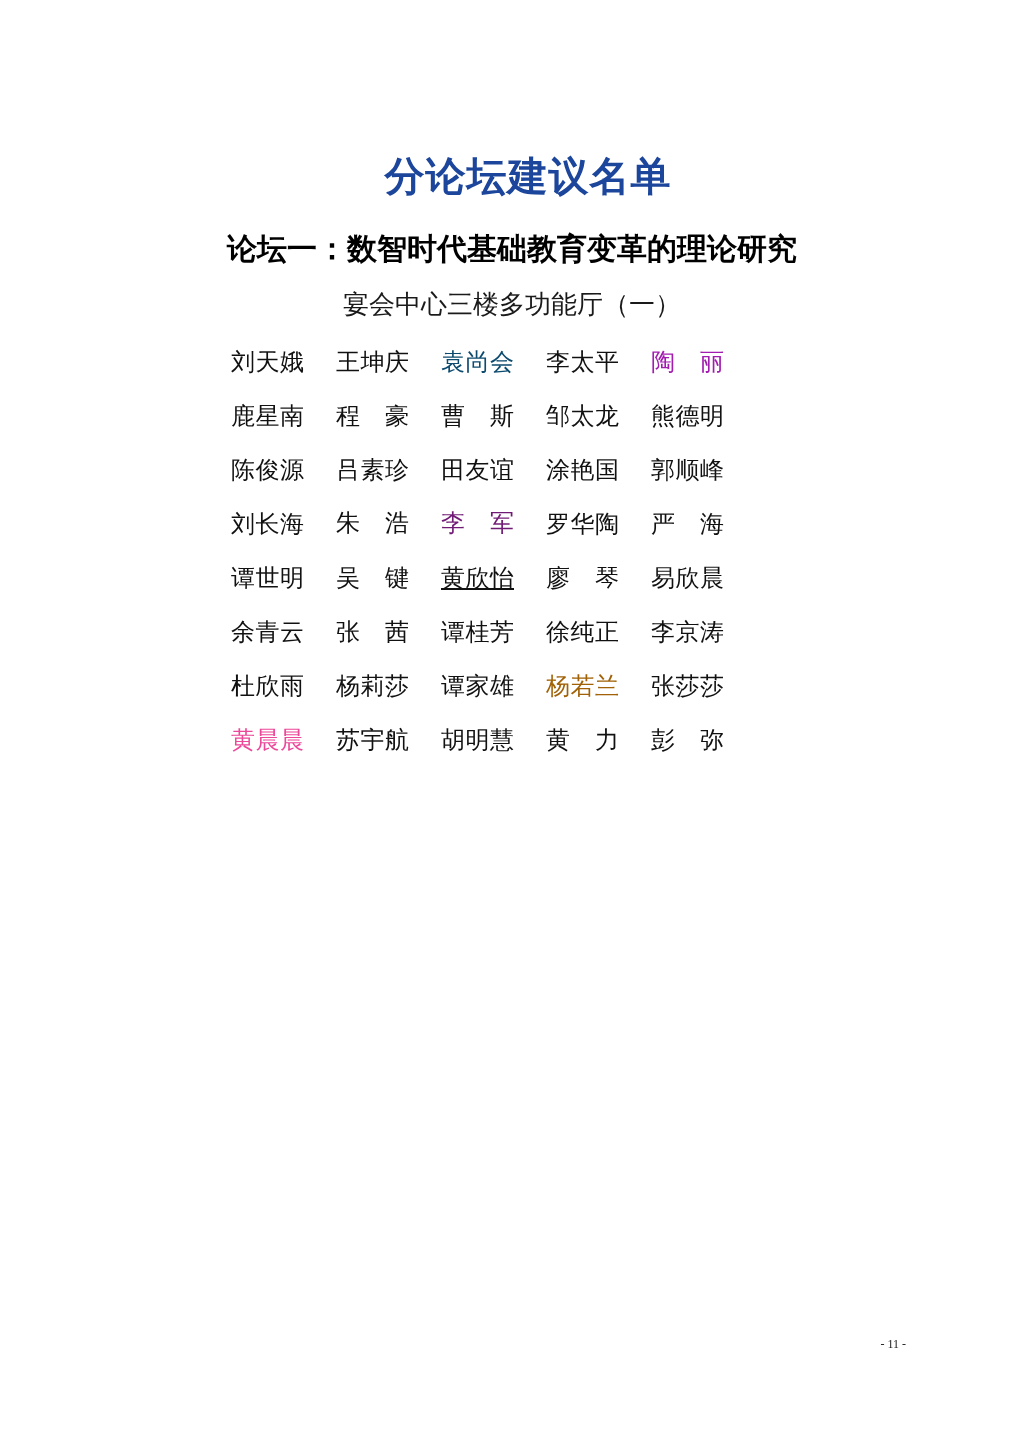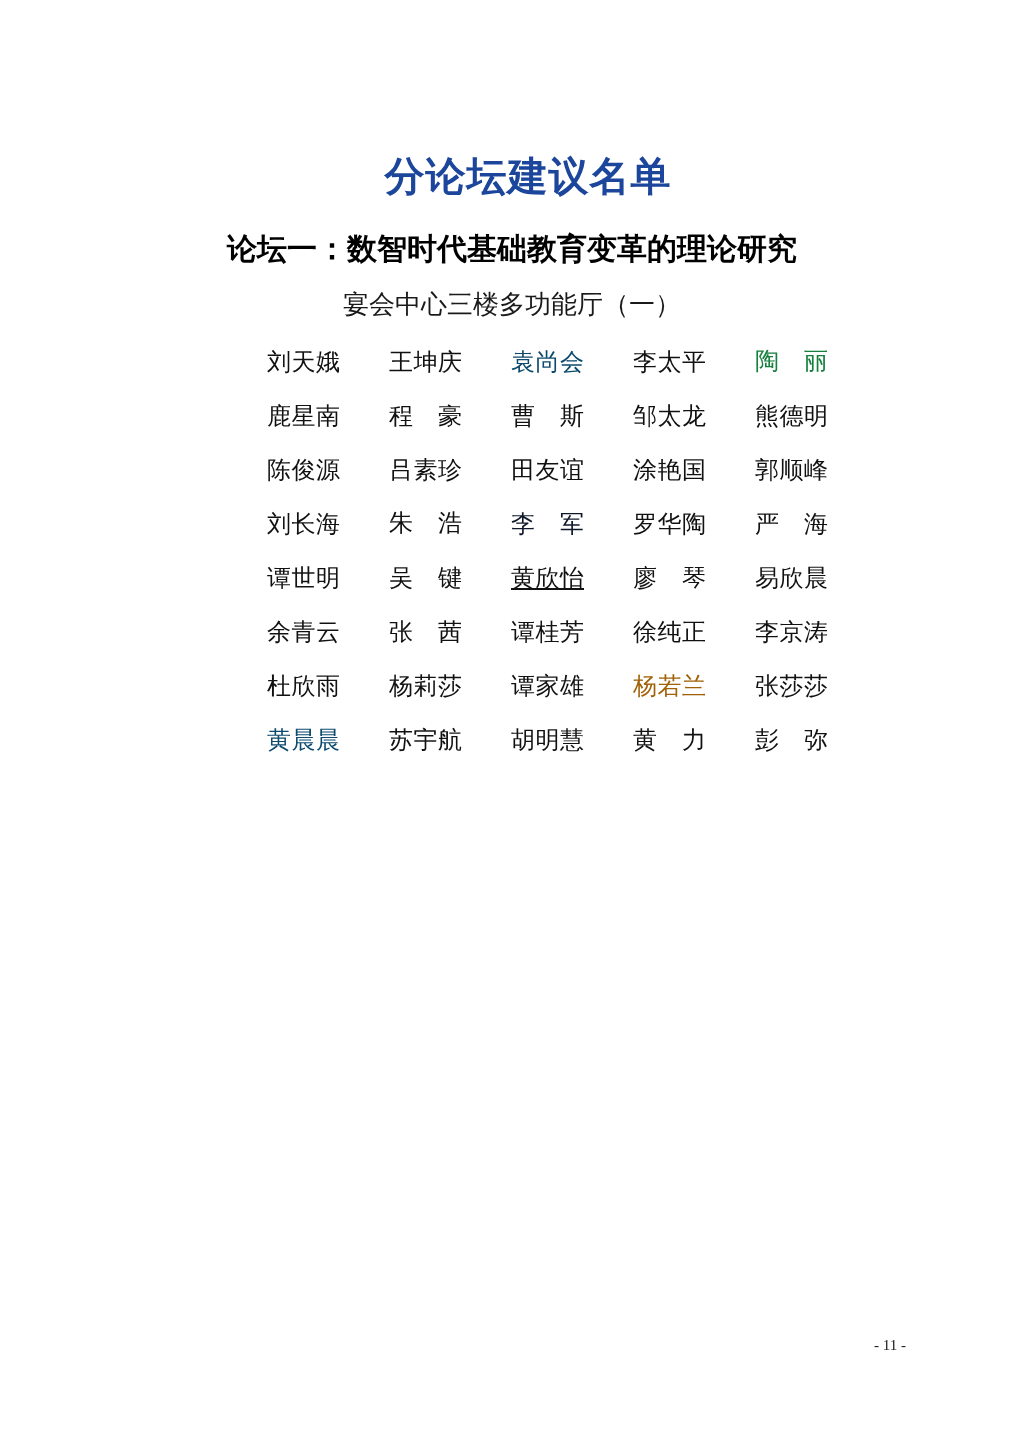--- a/index.html
+++ b/index.html
@@ -56,81 +56,80 @@
   .names-grid {
     position: absolute;
     top: 350px;
     left: 231px;
     display: flex;
     flex-direction: column;
     gap: 29px;
   }
   .name-row {
     display: flex;
-    gap: 49px;
+    gap: 32px;
     height: 25px;
-    margin-left: 36px;
   }
   .name {
     display: inline-block;
     width: 73px;
     font-family: "Liberation Serif", serif;
     font-size: 24px;
     line-height: 25px;
     white-space: pre;
     text-align: justify;
     text-align-last: justify;
     color: #111111;
   }
   .page-number {
     position: absolute;
     top: 1337px;
     right: 118px;
     font-family: "Liberation Serif", serif;
-    font-size: 15px;
+    font-size: 12px;
     color: #1a1a1a;
   }
 </style>
 </head>
 <body>
 
 <div class="page" style="background: rgb(255, 255, 255);">
 
   <h1 class="doc-title" style="color: rgb(28, 70, 155);">分论坛建议名单</h1>
 
   <h2 class="forum-heading">论坛一：数智时代基础教育变革的理论研究</h2>
 
   <div class="venue">宴会中心三楼多功能厅（一）</div>
 
   <div class="names-grid">
       <div class="name-row">
         <span class="name" style="color: rgb(17, 17, 17);">刘天娥</span>
         <span class="name" style="color: rgb(17, 17, 17);">王坤庆</span>
         <span class="name" style="color: #0c4a6e;">袁尚会</span>
         <span class="name" style="color: rgb(17, 17, 17);">李太平</span>
-        <span class="name" style="color: #15803d; font-family: Liberation Mono, monospace;">陶　丽</span>
+        <span class="name" style="color: #a21caf;">陶　丽</span>
       </div>
       <div class="name-row">
         <span class="name" style="color: rgb(17, 17, 17);">鹿星南</span>
         <span class="name" style="color: rgb(17, 17, 17);">程　豪</span>
         <span class="name" style="color: rgb(17, 17, 17);">曹　斯</span>
         <span class="name" style="color: rgb(17, 17, 17);">邹太龙</span>
         <span class="name" style="color: rgb(17, 17, 17);">熊德明</span>
       </div>
       <div class="name-row">
         <span class="name" style="color: rgb(17, 17, 17);">陈俊源</span>
         <span class="name" style="color: rgb(17, 17, 17);">吕素珍</span>
         <span class="name" style="color: rgb(17, 17, 17);">田友谊</span>
         <span class="name" style="color: rgb(17, 17, 17);">涂艳国</span>
         <span class="name" style="color: rgb(17, 17, 17);">郭顺峰</span>
       </div>
       <div class="name-row">
         <span class="name" style="color: rgb(17, 17, 17);">刘长海</span>
         <span class="name" style="color: rgb(17, 17, 17); font-family: Liberation Mono, monospace;">朱　浩</span>
-        <span class="name" style="color: #0f172a;">李　军</span>
+        <span class="name" style="color: #701a75; font-family: Liberation Mono, monospace;">李　军</span>
         <span class="name" style="color: rgb(17, 17, 17);">罗华陶</span>
         <span class="name" style="color: rgb(17, 17, 17);">严　海</span>
       </div>
       <div class="name-row">
         <span class="name" style="color: rgb(17, 17, 17);">谭世明</span>
         <span class="name" style="color: rgb(17, 17, 17);">吴　键</span>
         <span class="name" style="color: rgb(17, 17, 17); text-decoration: underline;">黄欣怡</span>
         <span class="name" style="color: rgb(17, 17, 17);">廖　琴</span>
         <span class="name" style="color: rgb(17, 17, 17);">易欣晨</span>
       </div>
@@ -142,21 +141,21 @@
         <span class="name" style="color: rgb(17, 17, 17);">李京涛</span>
       </div>
       <div class="name-row">
         <span class="name" style="color: rgb(17, 17, 17);">杜欣雨</span>
         <span class="name" style="color: rgb(17, 17, 17);">杨莉莎</span>
         <span class="name" style="color: rgb(17, 17, 17);">谭家雄</span>
         <span class="name" style="color: #a16207;">杨若兰</span>
         <span class="name" style="color: rgb(17, 17, 17);">张莎莎</span>
       </div>
       <div class="name-row">
-        <span class="name" style="color: #0c4a6e;">黄晨晨</span>
+        <span class="name" style="color: #ec4899;">黄晨晨</span>
         <span class="name" style="color: rgb(17, 17, 17);">苏宇航</span>
         <span class="name" style="color: rgb(17, 17, 17);">胡明慧</span>
         <span class="name" style="color: rgb(17, 17, 17);">黄　力</span>
         <span class="name" style="color: rgb(17, 17, 17);">彭　弥</span>
       </div>
     </div>
 
   <div class="page-number">- 11 -</div>
 
 </div>

